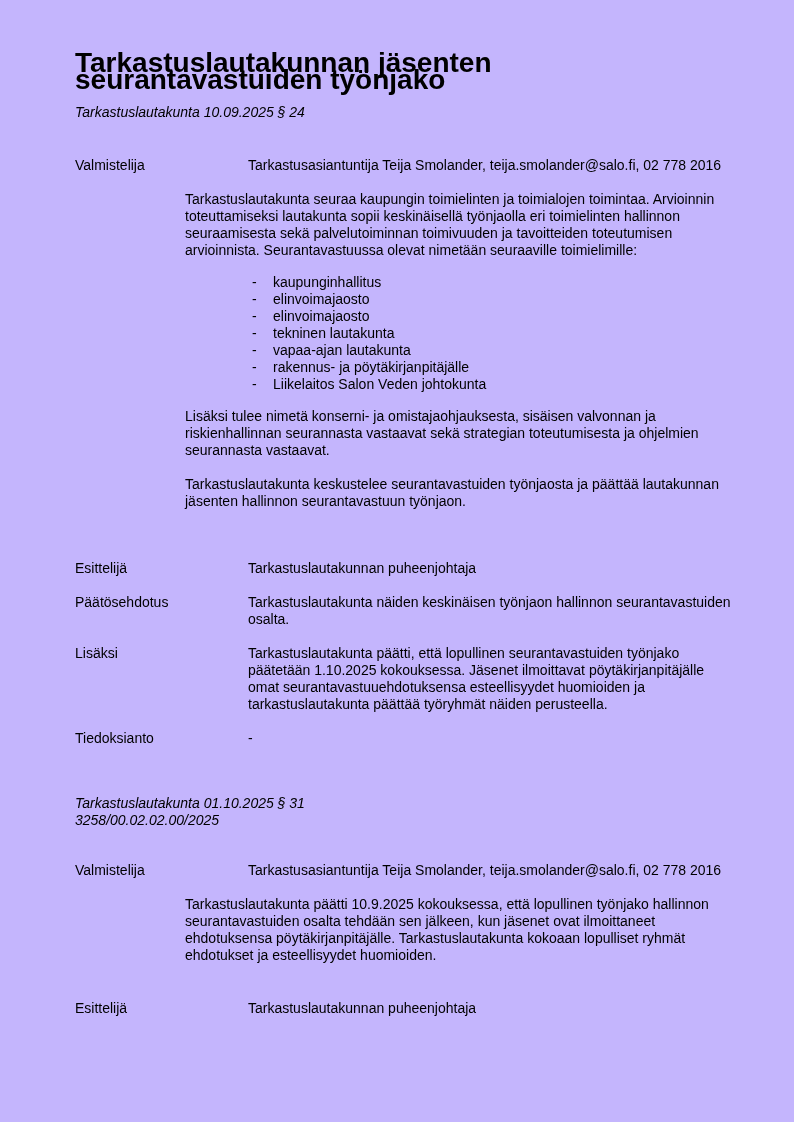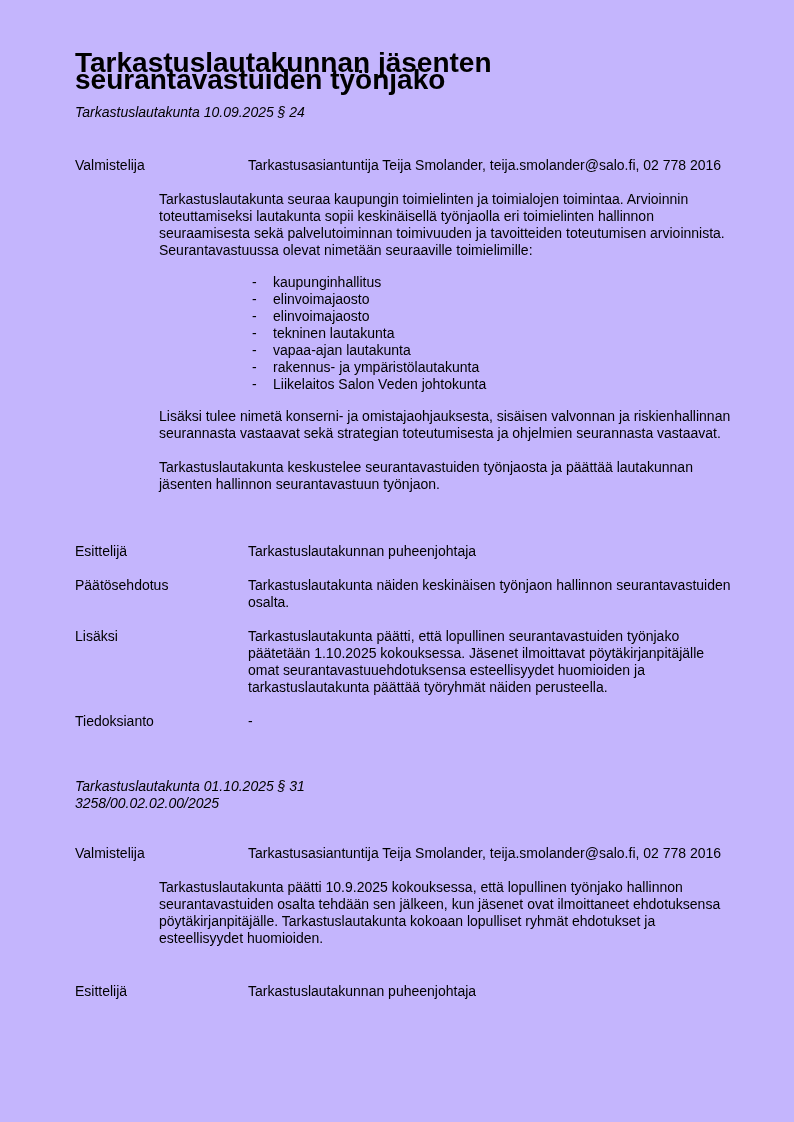--- a/index.html
+++ b/index.html
@@ -30,21 +30,21 @@
   }
   .row {
     display: grid;
     grid-template-columns: 173px 1fr;
     align-items: start;
   }
   .label-cell {
     padding-right: 10px;
   }
   .indented {
-    margin-left: 84px;
+    margin-left: 110px;
   }
   .mt-s  { margin-top: 15px; }
   .mt-m  { margin-top: 17px; }
   .mt-l  { margin-top: 36px; }
   .mt-xl { margin-top: 50px; }
   .mt-sec { margin-top: 48px; }
   .mt-sec2 { margin-top: 33px; }
   .bullet-list {
     margin: 15px 0 0 173px;
     padding: 0;
@@ -93,21 +93,21 @@
     <li class="bullet-item">
       <span class="bullet-marker">-</span>
       <span>tekninen lautakunta</span>
     </li>
     <li class="bullet-item">
       <span class="bullet-marker">-</span>
       <span>vapaa-ajan lautakunta</span>
     </li>
     <li class="bullet-item">
       <span class="bullet-marker">-</span>
-      <span>rakennus- ja ympäristölautakunta</span>
+      <span>rakennus- ja pöytäkirjanpitäjälle</span>
     </li>
     <li class="bullet-item">
       <span class="bullet-marker">-</span>
       <span>Liikelaitos Salon Veden johtokunta</span>
     </li>
   </ul>
 
   <p class="indented mt-s">Lisäksi tulee nimetä konserni- ja omistajaohjauksesta, sisäisen valvonnan ja riskienhallinnan seurannasta vastaavat sekä strategian toteutumisesta ja ohjelmien seurannasta vastaavat.</p>
 
   <p class="indented mt-m">Tarkastuslautakunta keskustelee seurantavastuiden työnjaosta ja päättää lautakunnan jäsenten hallinnon seurantavastuun työnjaon.</p>

